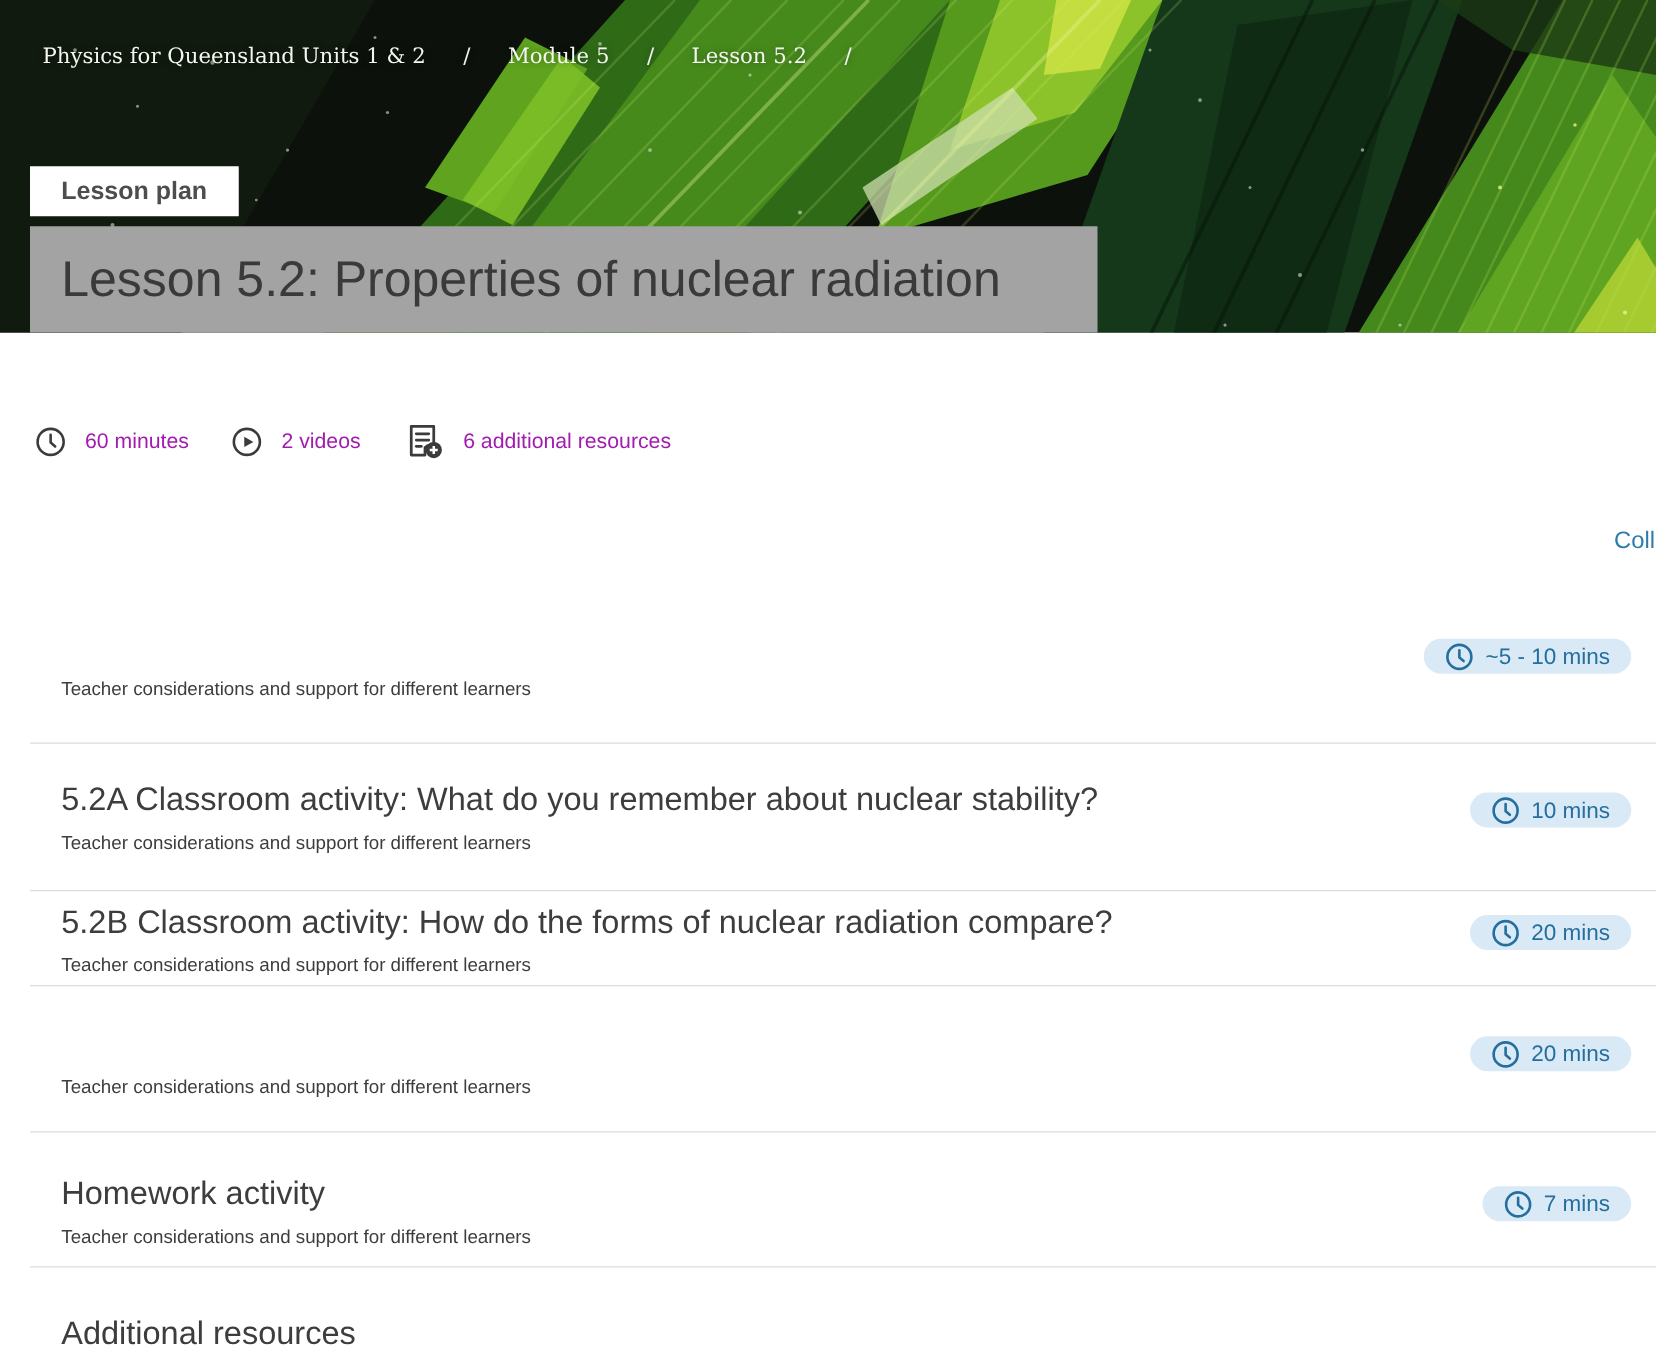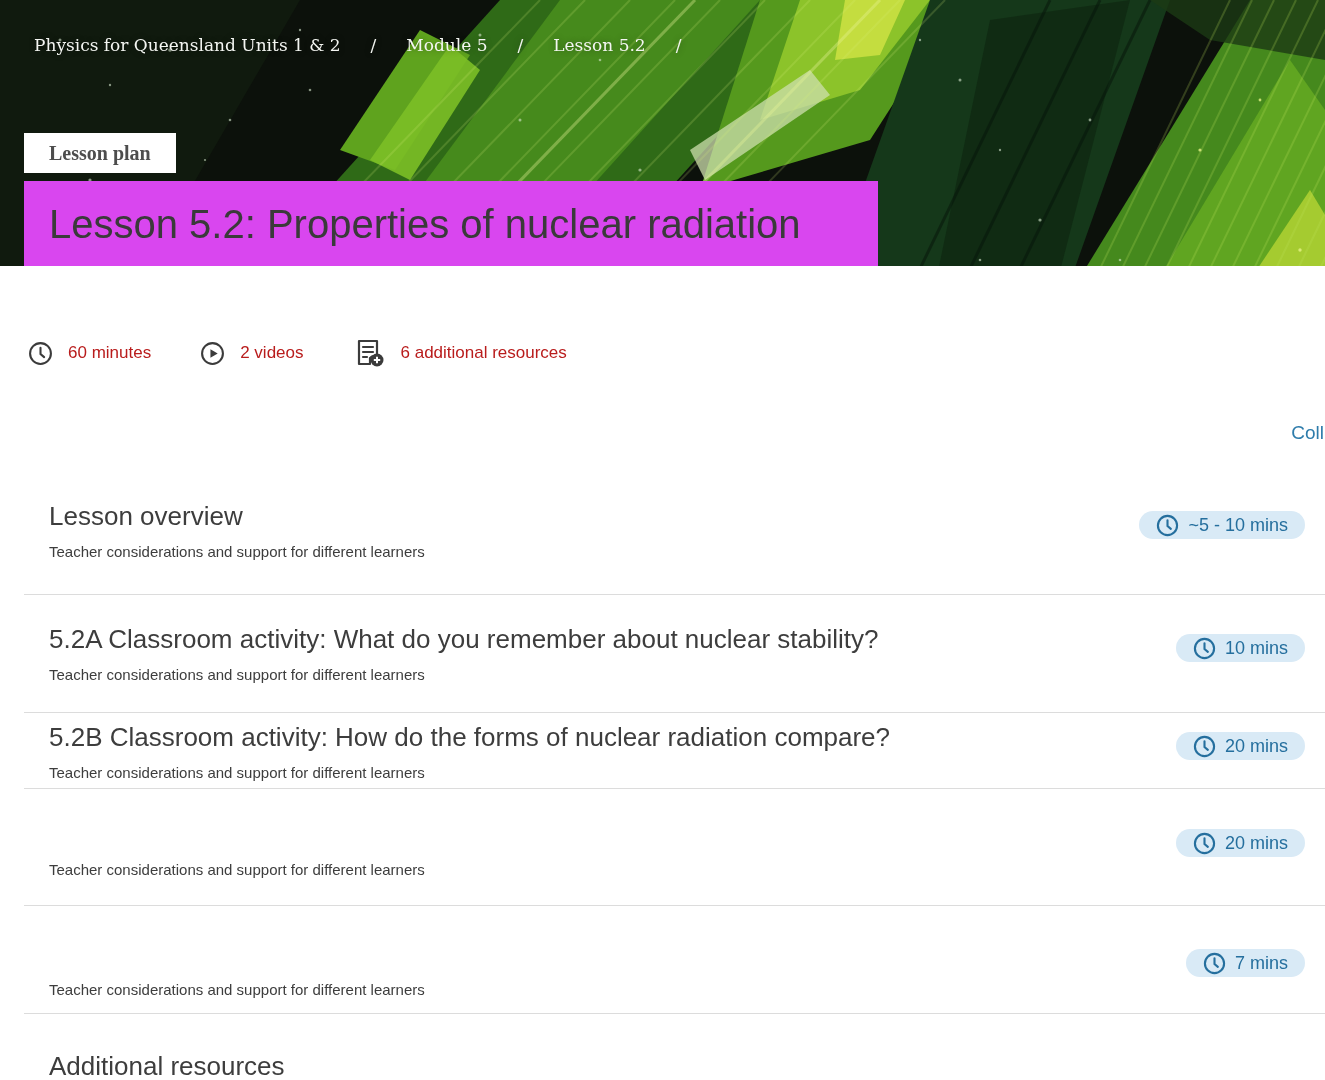--- a/index.html
+++ b/index.html
@@ -27,36 +27,36 @@
     font-family:"DejaVu Serif",serif;
     font-size:17px;color:#f4f6f2;
     text-shadow:0 0 6px rgba(0,0,0,.35);
   }
   .breadcrumb .crumb{cursor:pointer;}
   .badge{
     position:absolute;top:133px;left:24px;
     background:#ffffff;
     height:40px;line-height:40px;
     padding:0 25px;
-    font-size:20px;font-weight:bold;color:#4d4d4d;font-family:Liberation Serif, serif;
+    font-size:20px;font-weight:bold;color:#4d4d4d;
   }
   .title-box{
     position:absolute;top:181px;left:24px;
     width:854px;height:87px;
-    background:#d946ef;
+    background:#a3a3a3;
     display:flex;align-items:center;
     padding-left:25px;
     font-size:40px;color:#3a3a3a;
     white-space:nowrap;
   }
   
   .meta{
     position:absolute;top:338px;left:28px;
-    display:flex;align-items:center;gap:49px;
-    font-size:17px;color:#b91c1c;
+    display:flex;align-items:center;gap:34px;
+    font-size:17px;color:#a21caf;
   }
   .meta-item{display:flex;align-items:center;gap:15px;}
   .meta-item svg{display:block;color:#3b3b3b;}
   
   .collapse-link{
     position:absolute;top:422px;right:1px;
     font-size:19px;color:var(--link-blue);
     cursor:pointer;white-space:nowrap;
   }
   
@@ -219,21 +219,20 @@
       <line x1="24" y1="18.8" x2="24" y2="25.2" stroke="#ffffff" stroke-width="2"></line>
       <line x1="20.8" y1="22" x2="27.2" y2="22" stroke="#ffffff" stroke-width="2"></line>
     </svg>
     <span>6 additional resources</span>
   </div>
 </div>
 
 <div class="collapse-link">Coll</div>
 
 <div class="row" style="top:501px">
-  <div class="row-title">Lesson overview</div>
   <div class="row-sub">Teacher considerations and support for different learners</div>
   <div class="pill">
     <svg width="23" height="23" viewBox="0 0 24 24">
       <circle cx="12" cy="12" r="10" fill="none" stroke="currentColor" stroke-width="2.2"></circle>
       <path d="M12 6.5 V12.5 L15.5 15.5" fill="none" stroke="currentColor" stroke-width="2.2" stroke-linecap="round"></path>
     </svg>
     <span>~5 - 10 mins</span>
   </div>
 </div>
 <div class="divider" style="top:594px"></div>
@@ -270,20 +269,21 @@
     <svg width="23" height="23" viewBox="0 0 24 24">
       <circle cx="12" cy="12" r="10" fill="none" stroke="currentColor" stroke-width="2.2"></circle>
       <path d="M12 6.5 V12.5 L15.5 15.5" fill="none" stroke="currentColor" stroke-width="2.2" stroke-linecap="round"></path>
     </svg>
     <span>20 mins</span>
   </div>
 </div>
 <div class="divider" style="top:905px"></div>
 
 <div class="row" style="top:939px">
+  <div class="row-title">Homework activity</div>
   <div class="row-sub">Teacher considerations and support for different learners</div>
   <div class="pill">
     <svg width="23" height="23" viewBox="0 0 24 24">
       <circle cx="12" cy="12" r="10" fill="none" stroke="currentColor" stroke-width="2.2"></circle>
       <path d="M12 6.5 V12.5 L15.5 15.5" fill="none" stroke="currentColor" stroke-width="2.2" stroke-linecap="round"></path>
     </svg>
     <span>7 mins</span>
   </div>
 </div>
 <div class="divider" style="top:1013px"></div>

